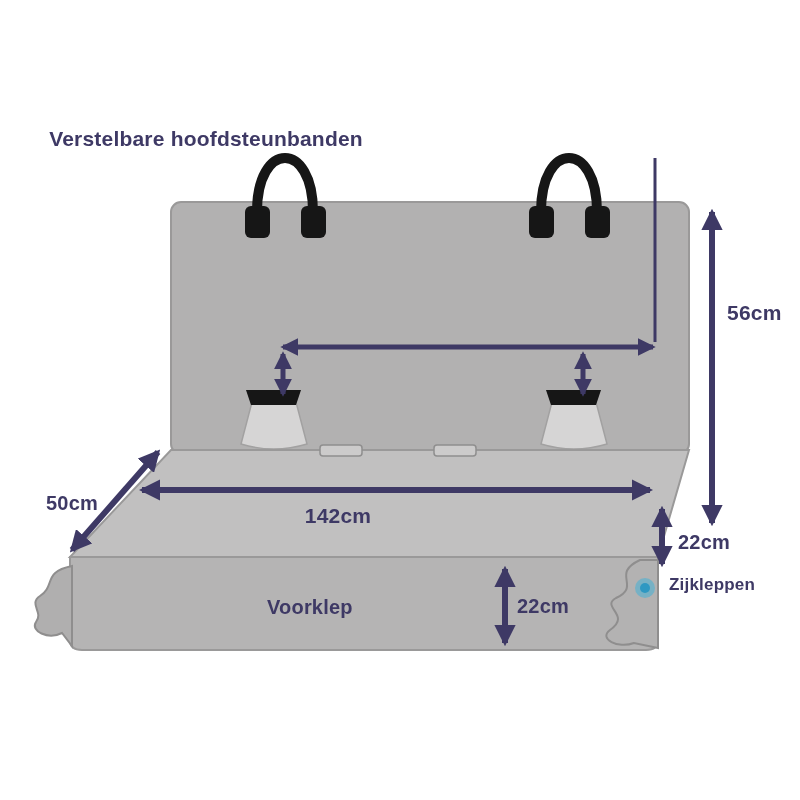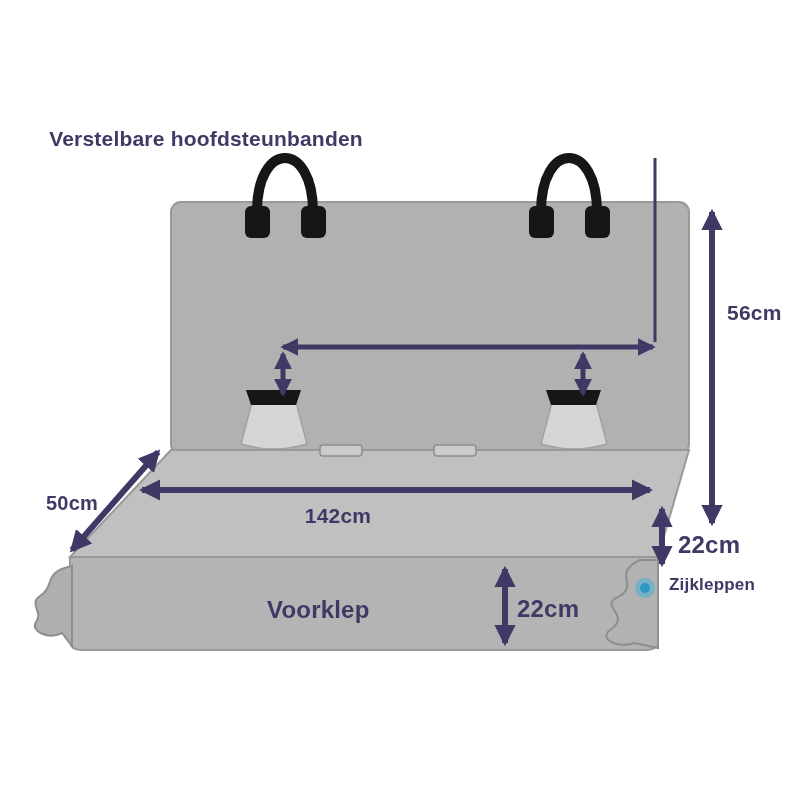--- a/index.html
+++ b/index.html
@@ -16,21 +16,21 @@
   .label {
     position: absolute;
     color: #3e3965;
     font-weight: 600;
     white-space: nowrap;
     letter-spacing: 0.2px;
   }
   .center { text-align: center; }
   .fs21 { font-size: 21px; }
   .fs19 { font-size: 21px; }
-  .fs18 { font-size: 24px; }
+  .fs18 { font-size: 20px; }
   .fs17 { font-size: 17px; }
   .fs20 { font-size: 20px; }
 </style>
 </head>
 <body>
 
 <div class="stage">
 
   <svg width="800" height="800" viewBox="0 0 800 800">
     <defs>

